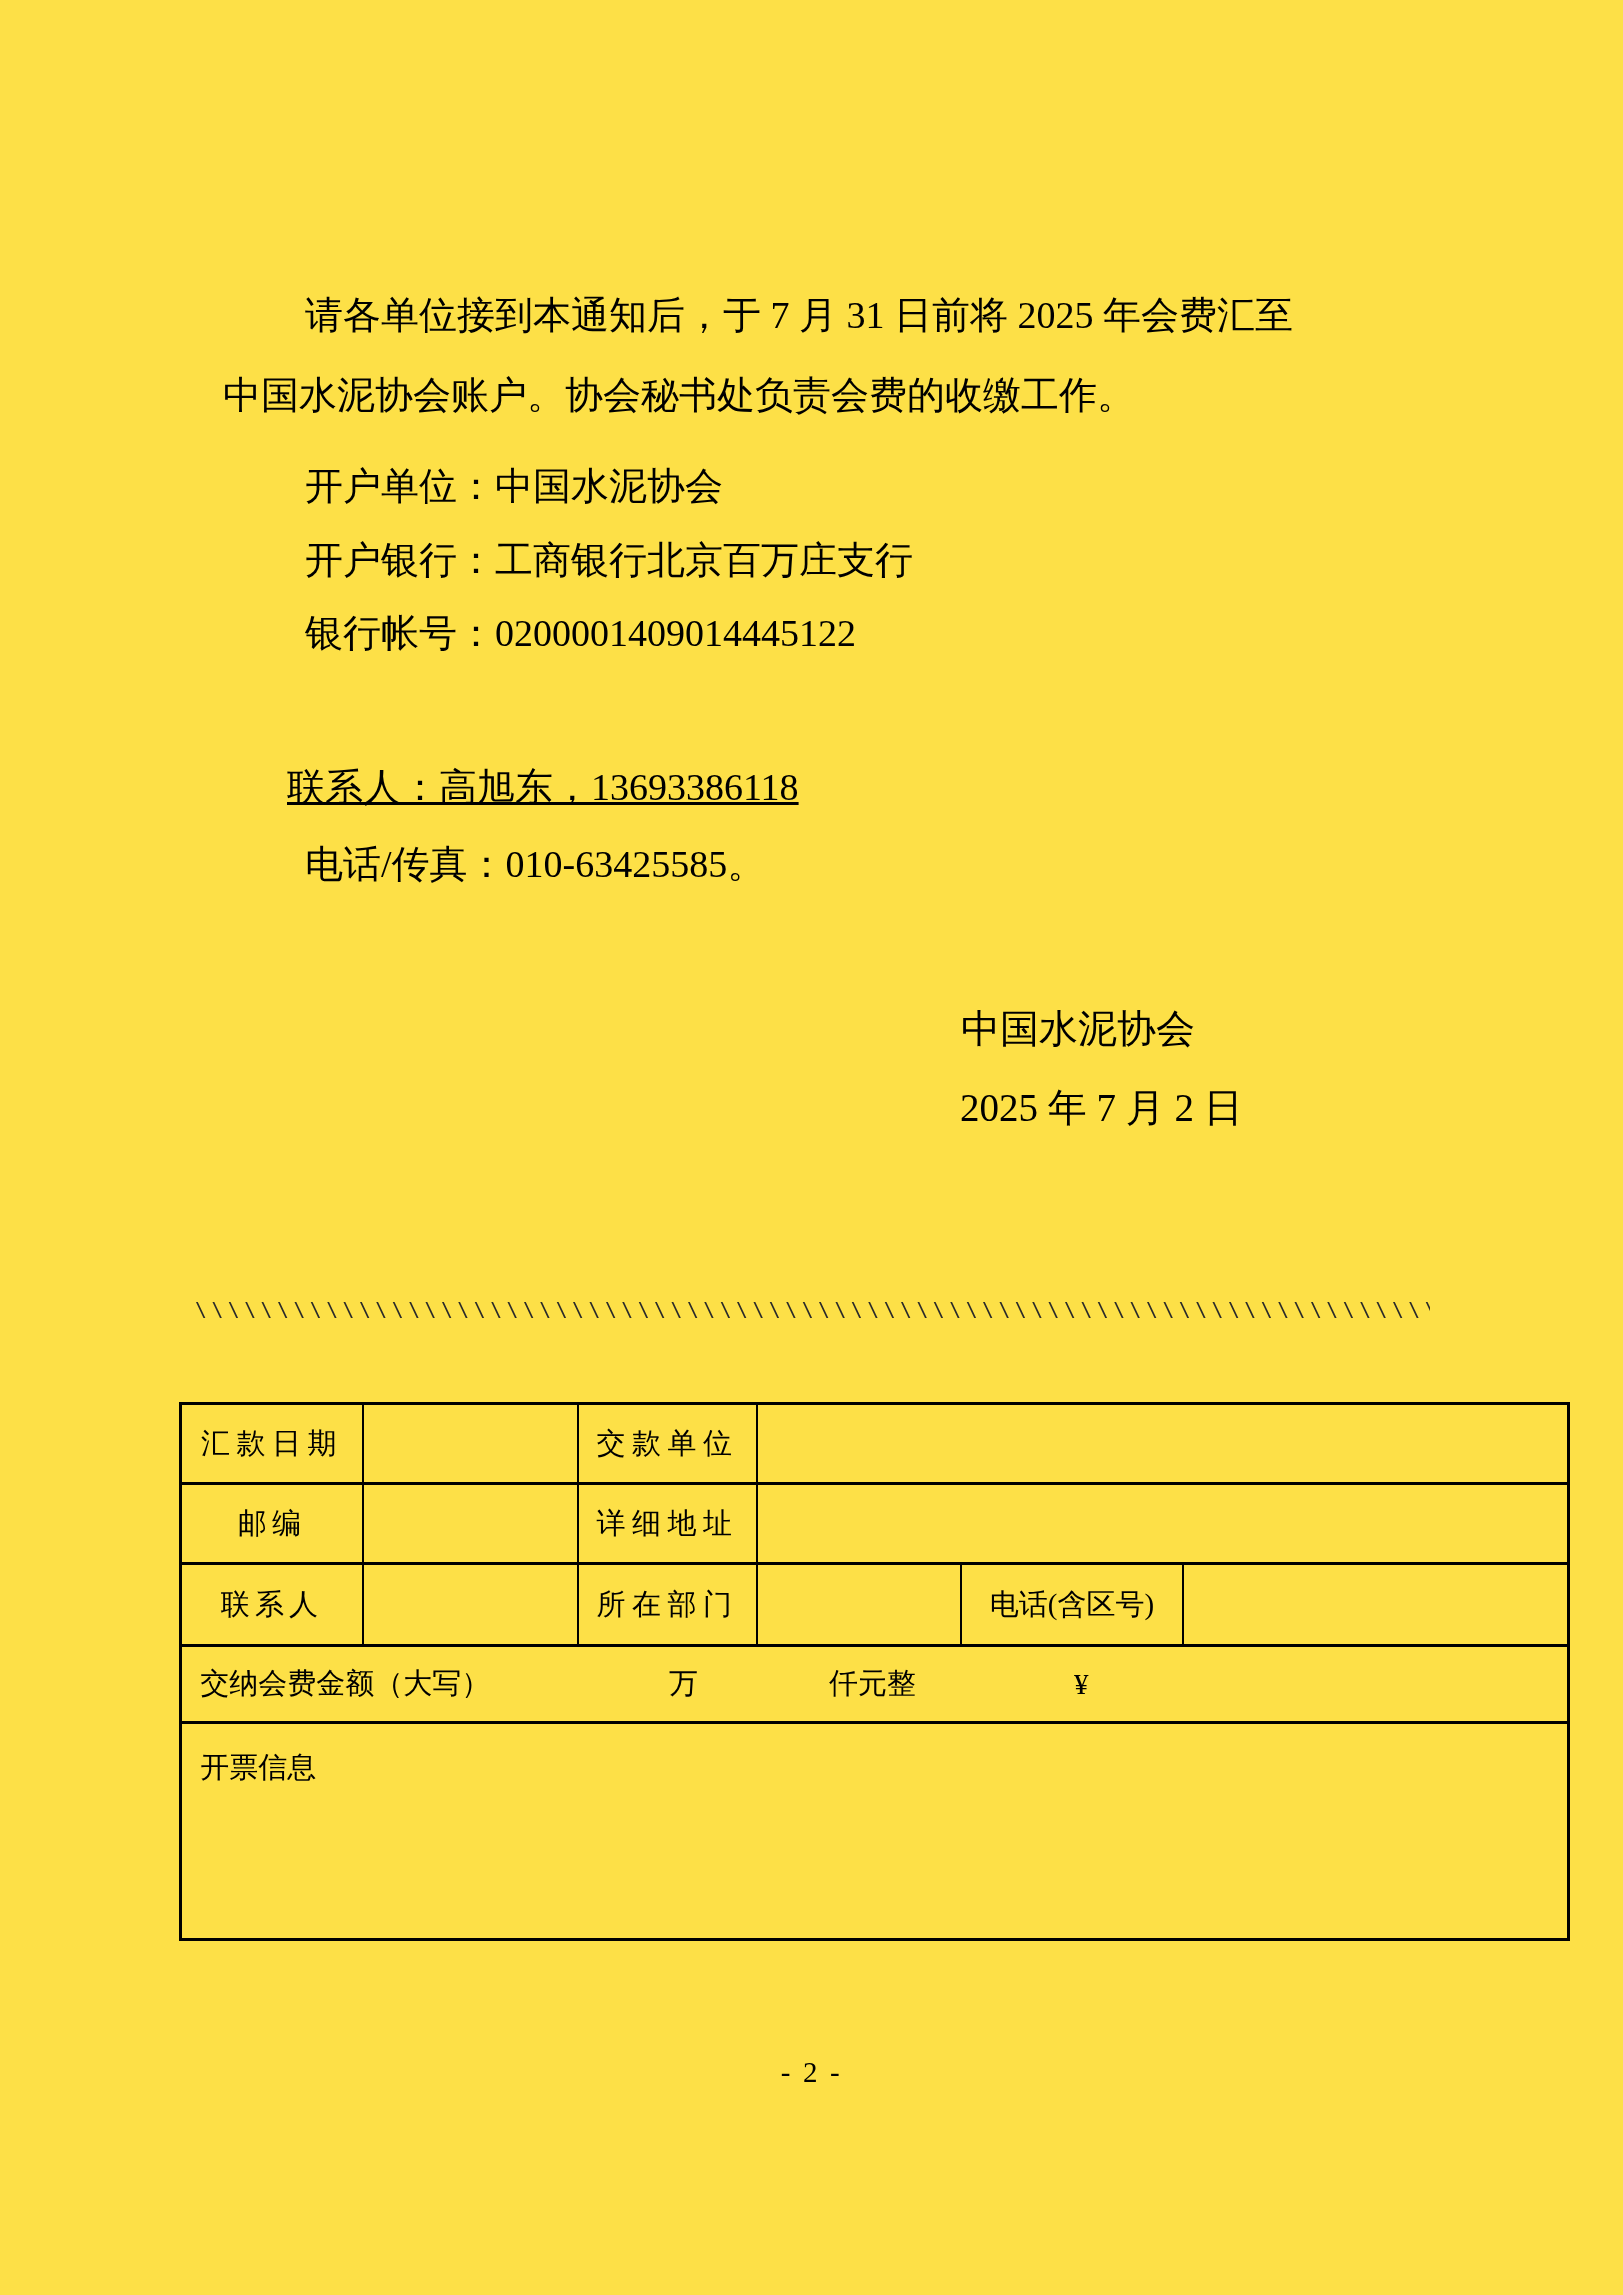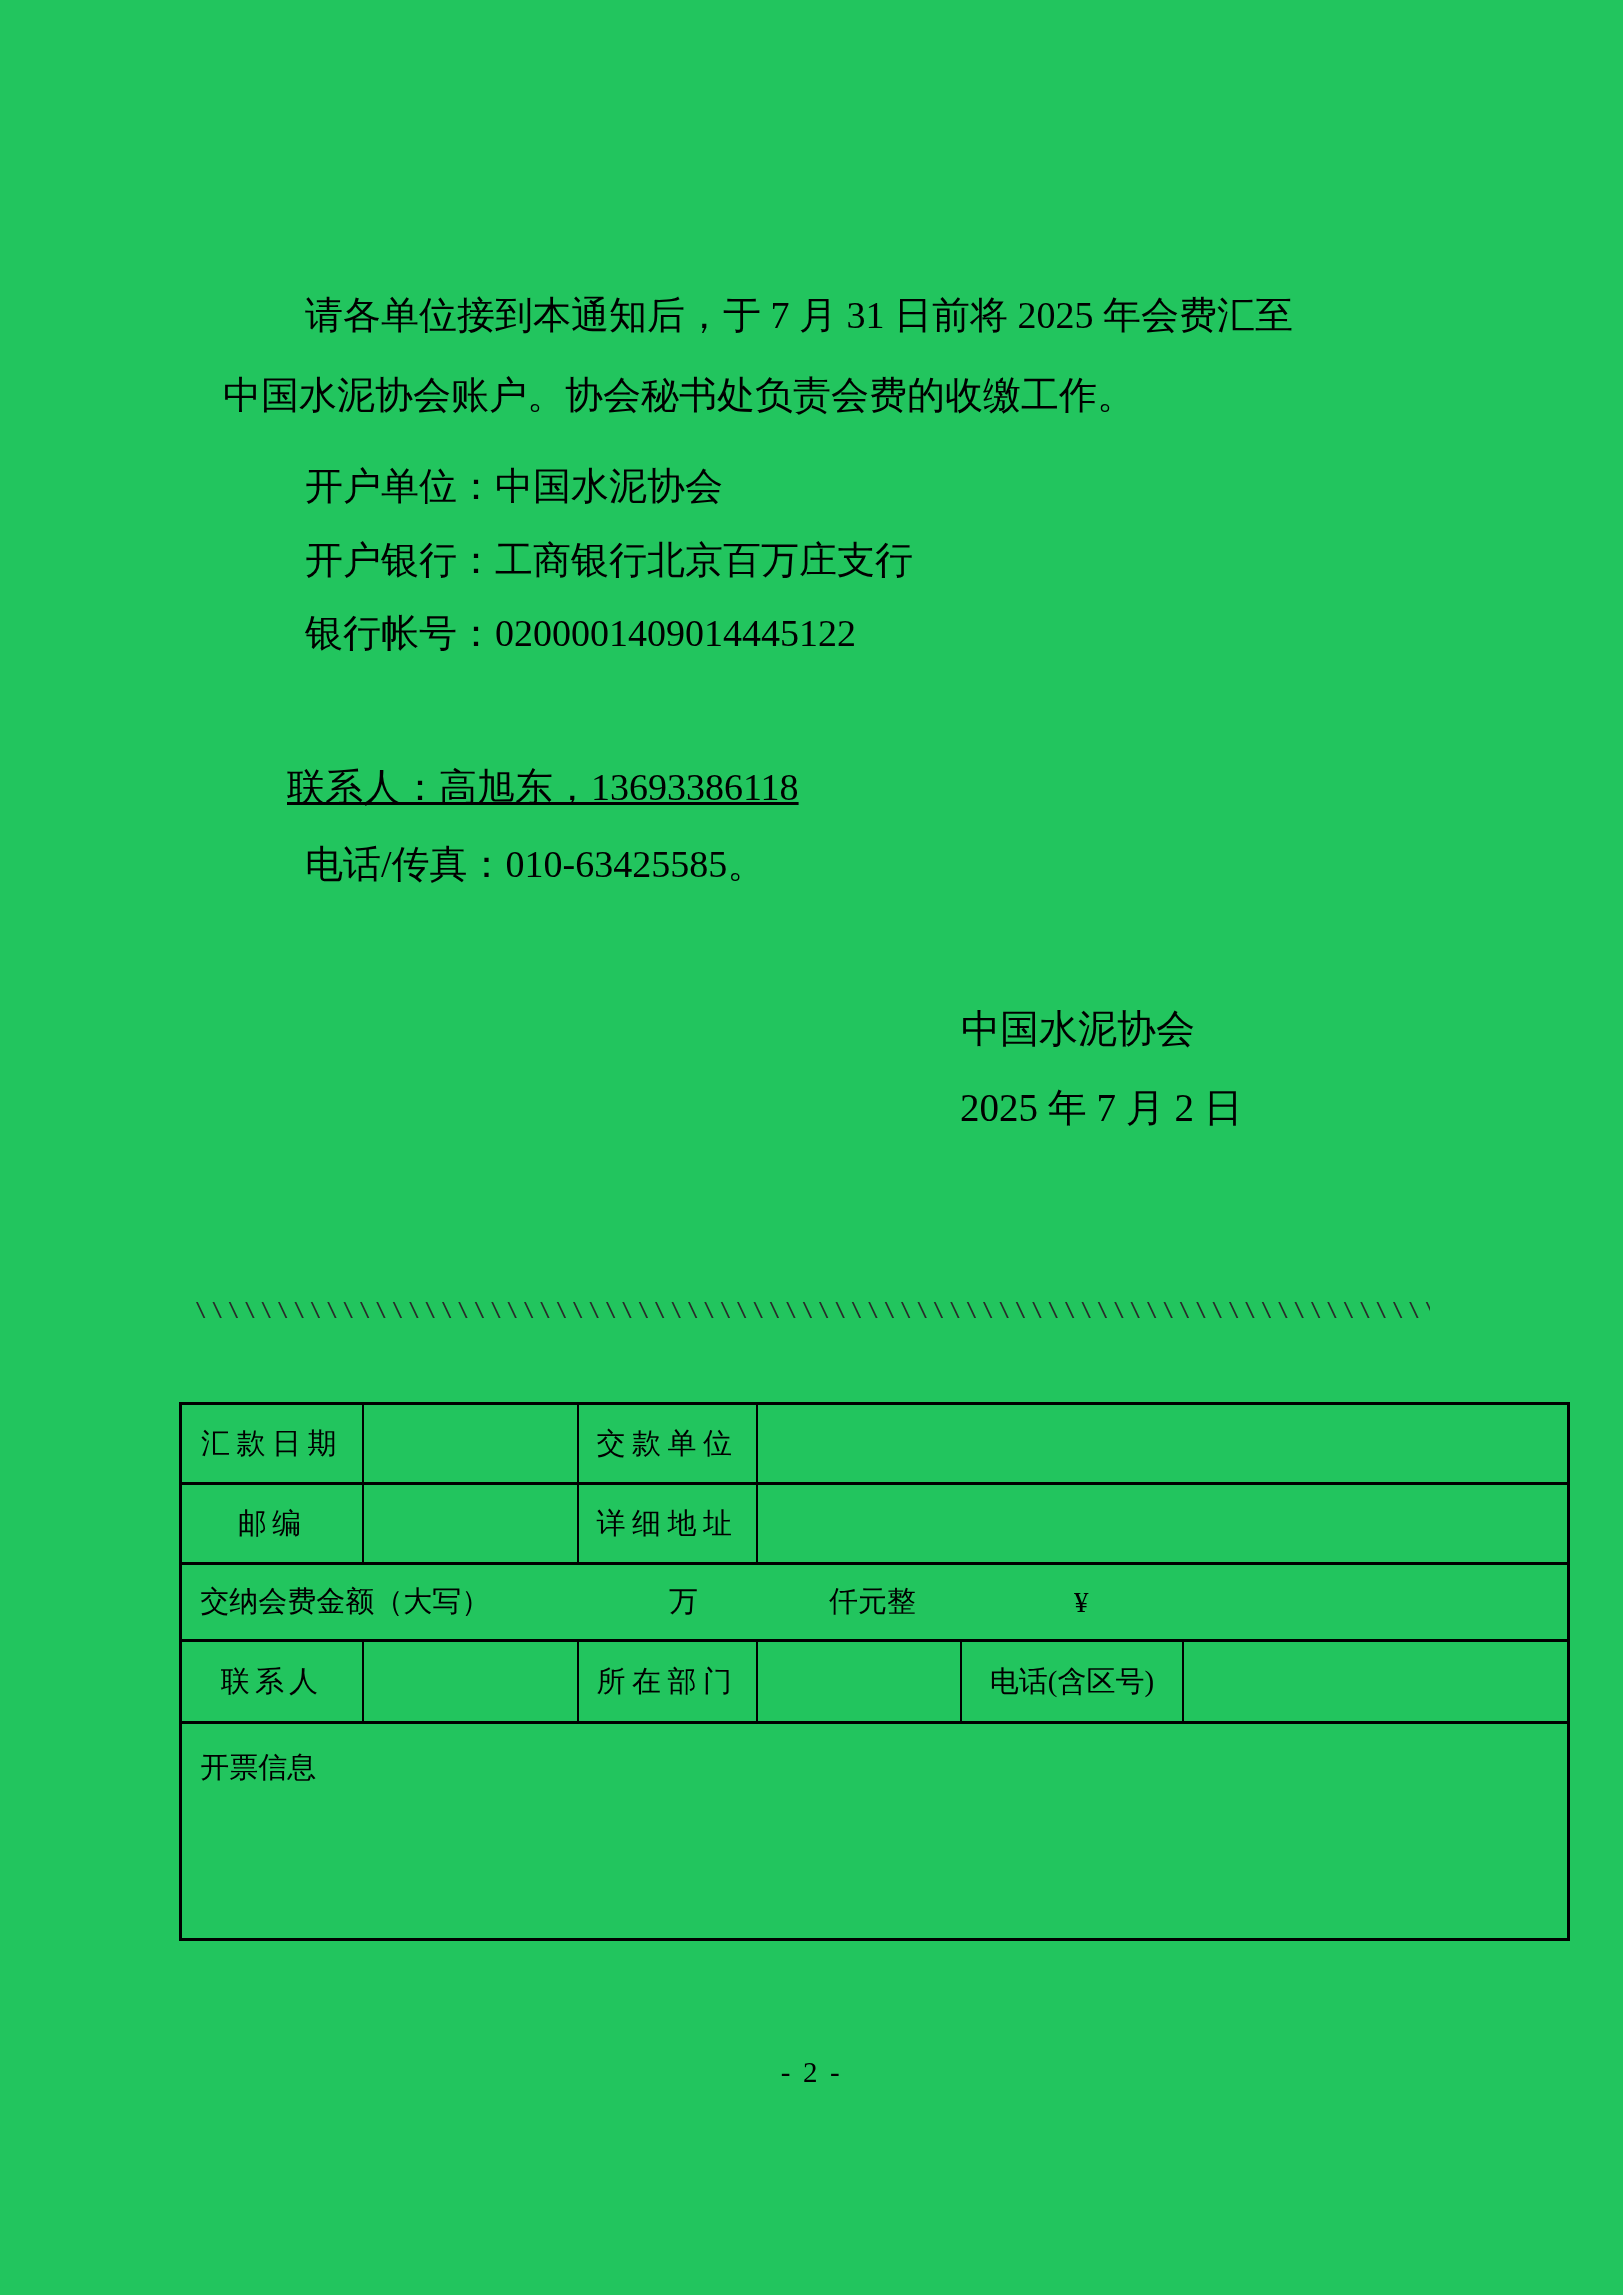--- a/index.html
+++ b/index.html
@@ -1,20 +1,20 @@
 <!DOCTYPE html>
 <html style="font-size:10.5px"><head>
 <meta charset="utf-8">
 <style>
   * { margin:0; padding:0; box-sizing:border-box; }
   html,body { background:#ffffff; }
   .page {
     position:relative;
     width:1623px; height:2295px;
-    background:#22c55e;
+    background:#fde047;
     color:#000;
     font-family:"Liberation Serif","DejaVu Serif",serif;
     overflow:hidden;
   }
   .line {
     position:absolute;
     font-size:38px;
     line-height:1.15;
     white-space:pre;
     color:#000;
@@ -108,34 +108,34 @@
       <div class="cell grow"></div>
     </div>
 
     <div class="row row-2">
       <div class="cell w1 lbl2">邮编</div>
       <div class="cell w2"></div>
       <div class="cell w3 lbl4">详细地址</div>
       <div class="cell grow"></div>
     </div>
 
-    <div class="row row-4">
-      <span class="amount-span" style="left:18.3px;">交纳会费金额（大写）</span>
-      <span class="amount-span" style="left:487px;">万</span>
-      <span class="amount-span" style="left:647px;">仟元整</span>
-      <span class="amount-span" style="left:892px;">¥</span>
-    </div>
-
     <div class="row row-3">
       <div class="cell w1 lbl3">联系人</div>
       <div class="cell w2"></div>
       <div class="cell w3 lbl4">所在部门</div>
       <div class="cell w4"></div>
       <div class="cell w5 lbl0">电话(含区号)</div>
       <div class="cell grow"></div>
+    </div>
+
+    <div class="row row-4">
+      <span class="amount-span" style="left:18.3px;">交纳会费金额（大写）</span>
+      <span class="amount-span" style="left:487px;">万</span>
+      <span class="amount-span" style="left:647px;">仟元整</span>
+      <span class="amount-span" style="left:892px;">¥</span>
     </div>
 
     <div class="row row-5">
       <div class="invoice-cell">开票信息</div>
     </div>
 
   </div>
 
   <div class="page-number">- 2 -</div>
 

